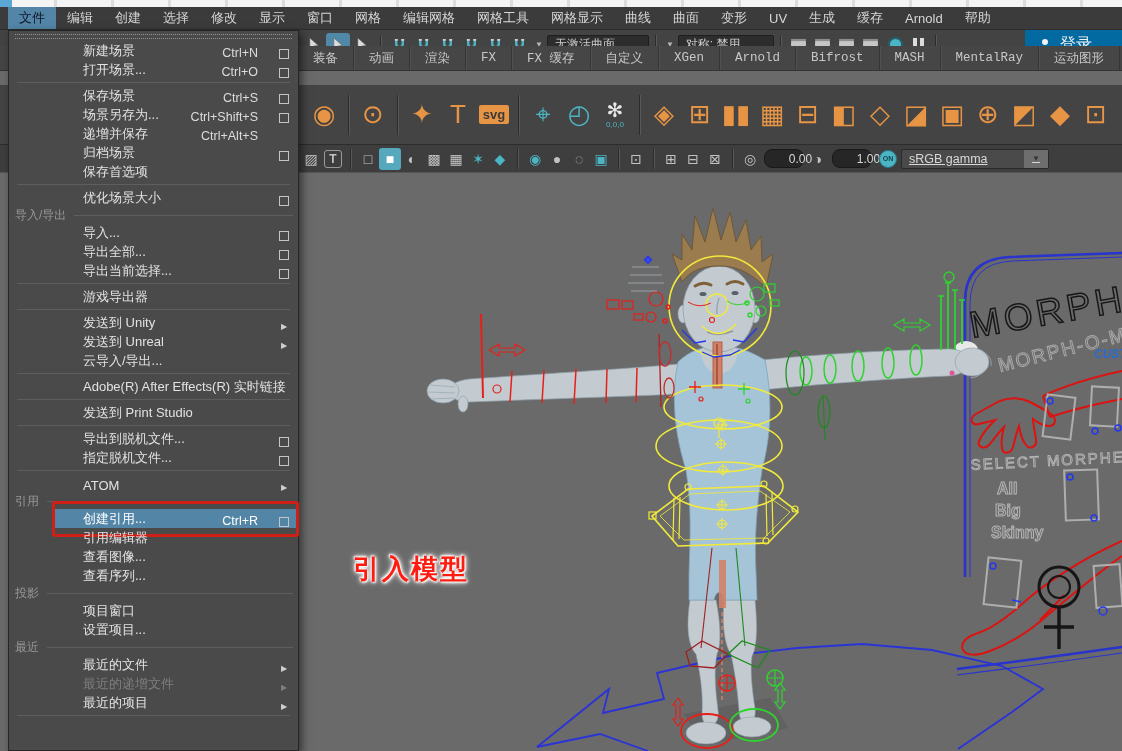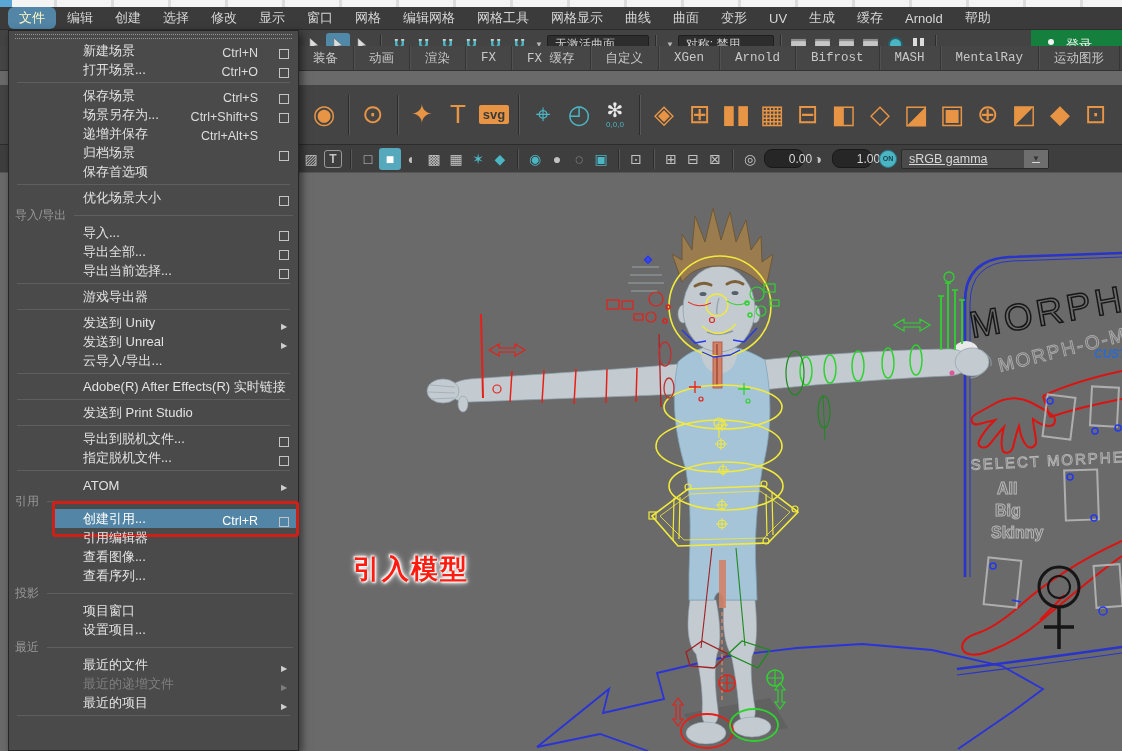--- a/index.html
+++ b/index.html
@@ -10,43 +10,43 @@
 
   
   .titlestrip { left:0; top:0; width:1122px; height:7px; background:#f4f4f4;
     background-image:repeating-linear-gradient(90deg, transparent 0 54px, #dcdcdc 54px 57px); }
   .titlestrip .appdot { position:absolute; left:0; top:0; width:12px; height:7px; background:#5aa7d6; }
 
   
   .menubar { left:0; top:7px; width:1122px; height:23px; background:#3b3b3b;
     border-bottom:1px solid #2d2d2d; display:flex; align-items:stretch; padding-left:8px; }
   .mb-item { display:flex; align-items:center; padding:0 11px; font-size:13px; color:#d6d6d6; cursor:default; }
-  .mb-item.act { background:#5285a6; color:#fef9c3;border-radius:6px; }
+  .mb-item.act { background:#5285a6; color:#0f172a; }
 
   
   .statusline { left:0; top:30px; width:1122px; height:30px; background:#434343;
     border-bottom:1px solid #2e2e2e; display:flex; align-items:center; }
   .sl-pad { width:302px; flex:none; }
   .ic { width:24px; height:24px; border-radius:3px; display:flex; align-items:center;
     justify-content:center; position:relative; color:#c9c9c9; flex:none; }
   .ic.act { background:#5089a8; }
   .ic svg { display:block; }
   .ic .sub { position:absolute; right:1px; bottom:0px; font-size:7px; color:#e8e8e8; line-height:1; }
   .gsep { width:1px; height:20px; background:#2c2c2c; box-shadow:1px 0 0 #585858; margin:0 6px; flex:none; }
   .caret { color:#b5b5b5; font-size:8px; margin:0 4px; flex:none; }
   .fld { background:#2d2d2d; border:1px solid #1e1e1e; border-radius:2px; color:#cfcfcf;
     font-size:12px; padding:2px 7px; height:20px; display:flex; align-items:center; flex:none; }
   .fld.w1 { width:102px; } .fld.w2 { width:96px; }
   .recbtn { width:15px; height:15px; border-radius:50%; background:#4cb5c3;
     border:2px solid #25606c; margin:0 5px; flex:none; }
   .pausebtn { display:flex; gap:3px; margin:0 5px; flex:none; }
   .pausebtn i { width:4px; height:13px; background:#dcdcdc; display:block; }
   .spacer { flex:1; }
-  .login { height:30px; background:#15803d; display:flex; align-items:center; gap:7px;
-    color:#f0f0f0; font-size:13px; padding:0 30px 0 12px; flex:none; }
+  .login { height:30px; background:#0369a1; display:flex; align-items:center; gap:7px;
+    color:#f0f0f0; font-size:16px; padding:0 30px 0 12px; flex:none; }
 
   
   .shelftabs { left:0; top:46px; width:1122px; height:25px; background:#454545;
     border-bottom:1px solid #333; display:flex; align-items:stretch; padding-left:298px;font-family:Liberation Mono, monospace; }
   .stab { display:flex; align-items:center; padding:0 15px; font-size:12.5px; color:#c8c8c8;
     border-right:1px solid #353535; box-shadow:inset 1px 0 0 #515151; background:#464646; }
   .shelficons { left:0; top:85px; width:1122px; height:60px; background:#444;
     border-bottom:1px solid #2c2c2c; display:flex; align-items:center; padding-left:306px; }
   .sic { width:36px; height:38px; display:flex; flex-direction:column; align-items:center;
     justify-content:center; color:#e79445; font-size:26px; line-height:1; flex:none; }

